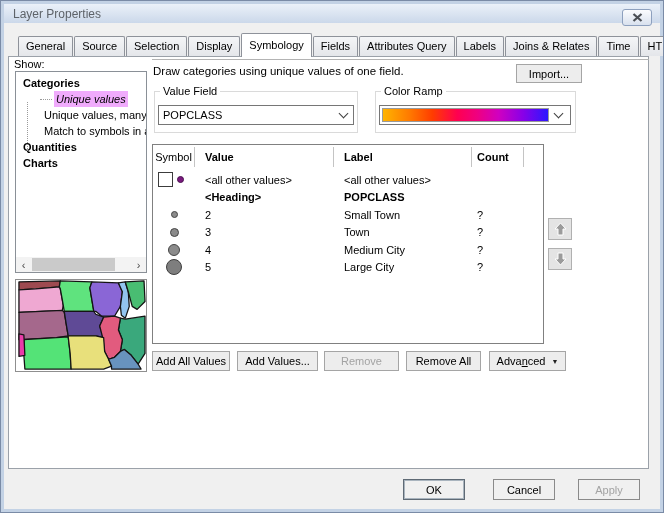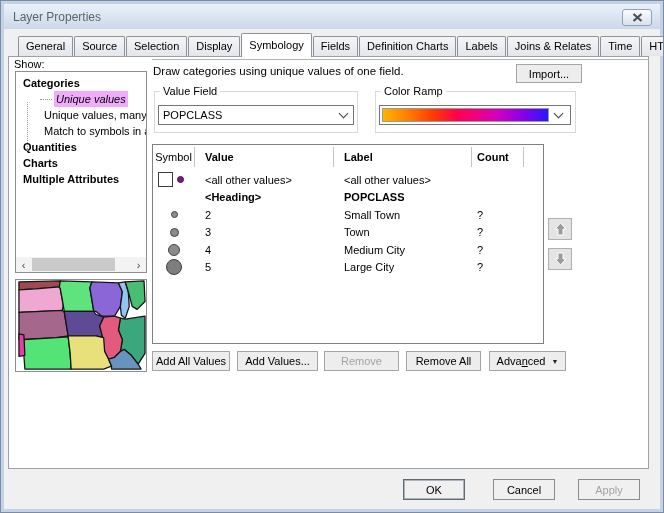--- a/index.html
+++ b/index.html
@@ -7,21 +7,21 @@
   .dialog {
     position:relative; width:664px; height:513px;
     font-family:"Liberation Sans", sans-serif; font-size:11px; color:#000;
     background:#F0F0F0;
     border:1px solid #7A8BA6;
     box-shadow: inset 0 0 0 3px #C3D2E5;
     overflow:hidden;
   }
   
   .titlebar {
-    position:absolute; left:3px; top:3px; right:3px; height:25px;
+    position:absolute; left:3px; top:3px; right:3px; height:19px;
     background:linear-gradient(#EBF1F9,#CBD8EA);
     display:flex; align-items:center; padding-left:9px;
     color:#5E6369; font-size:12px;
   }
   .close-btn {
     position:absolute; right:8px; top:5px; width:30px; height:17px;
     background:linear-gradient(#FBFCFE,#D9E1EE);
     border:1px solid #8DA0BE; border-radius:3px;
     display:flex; align-items:center; justify-content:center;
   }
@@ -148,21 +148,21 @@
     </div>
   </div>
 
   <div class="tabs">
     <div class="tab">General</div>
     <div class="tab">Source</div>
     <div class="tab">Selection</div>
     <div class="tab">Display</div>
     <div class="tab active">Symbology</div>
     <div class="tab">Fields</div>
-    <div class="tab">Definition Charts</div>
+    <div class="tab">Attributes Query</div>
     <div class="tab">Labels</div>
     <div class="tab">Joins &amp; Relates</div>
     <div class="tab">Time</div>
     <div class="tab">HTML Popup</div>
   </div>
 
   <div class="page"></div>
 
   <div class="abs show-label">Show:</div>
 
@@ -175,21 +175,20 @@
     <div class="tree-item child">
       <span class="guide-stub"></span>
       <span class="lbl">Unique values, many</span>
     </div>
     <div class="tree-item child">
       <span class="guide-stub"></span>
       <span class="lbl">Match to symbols in a</span>
     </div>
     <div class="tree-item bold">Quantities</div>
     <div class="tree-item bold">Charts</div>
-    <div class="tree-item bold">Multiple Attributes</div>
   </div>
   <div class="guide-vert"></div>
 
   <div class="tree-scroll">
     <div class="scroll-arrow">‹</div>
     <div class="scroll-thumb"></div>
     <div class="scroll-arrow" style="position:absolute;right:0;">›</div>
   </div>
 
   <div class="abs map-box">

